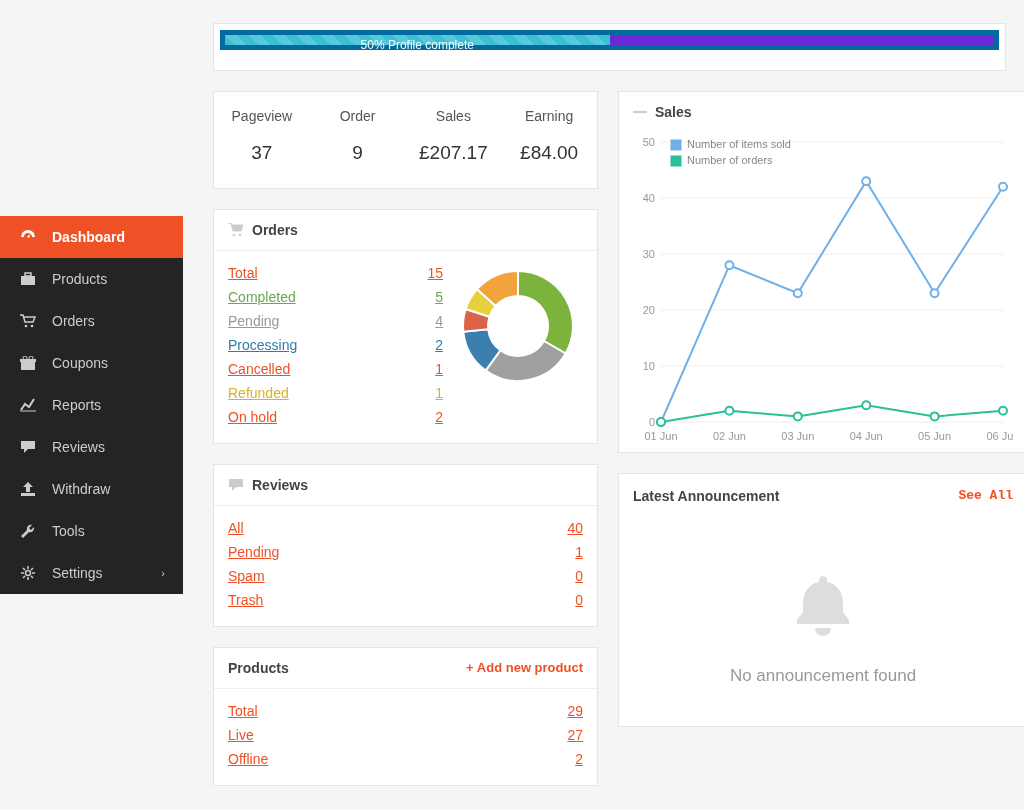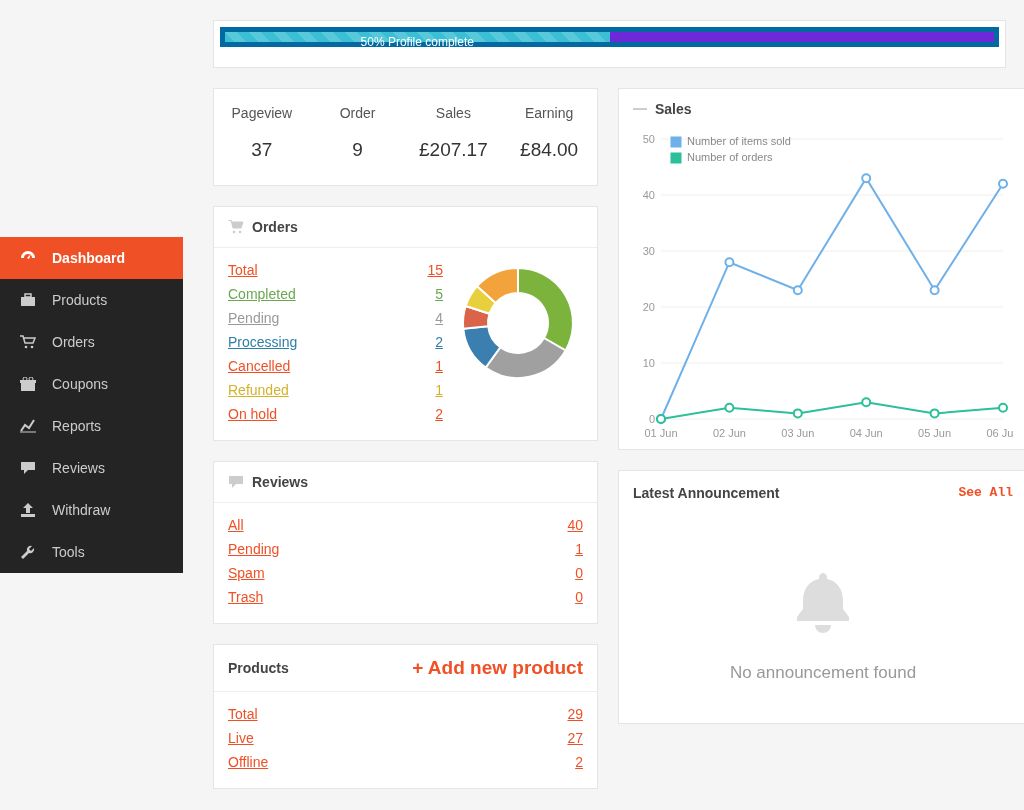--- a/index.html
+++ b/index.html
@@ -28,21 +28,21 @@
 .col-left { width: 385px; flex-shrink: 0; }
 .col-right { flex: 1; }
 
 .stats-grid { display: flex; }
 .stat { flex: 1; text-align: center; padding: 16px 4px 24px 4px; }
 .stat .label { color: #555; font-size: 14px; margin-bottom: 18px; }
 .stat .value { font-size: 19px; color: #333; }
 
 .panel-hd { padding: 12px 14px; border-bottom: 1px solid #eee; display: flex; align-items: center; font-weight: 700; color: #444; }
 .panel-hd .hicon { margin-right: 8px; color: #ccc; }
-.panel-hd .right-link { margin-left: auto; color: #f05025; font-weight: 600; font-size: 19px; cursor: pointer; }
+.panel-hd .right-link { margin-left: auto; color: #f05025; font-weight: 600; font-size: 13px; cursor: pointer; }
 .panel-bd { padding: 10px 14px 14px 14px; }
 
 .rows { }
 .row { display: flex; padding: 4px 0; font-size: 14px; text-decoration: underline; }
 .row .k { flex: 1; }
 .row .v { text-align: right; min-width: 30px; }
 .c-red { color: #f05025; }
 .c-green { color: #6aa84f; }
 .c-gray { color: #999; }
 .c-blue { color: #2e7ea8; }
@@ -133,20 +133,30 @@
         </span>
         <span class="label">Withdraw</span>
       </div>
       <div class="sidebar-item">
         <span class="icon">
           <svg width="16" height="16" viewBox="0 0 16 16">
             <path fill="currentColor" d="M14 4a4 4 0 01-5 5l-6 6-2-2 6-6a4 4 0 015-5l-3 3 2 2z"></path>
           </svg>
         </span>
         <span class="label">Tools</span>
+      </div>
+      <div class="sidebar-item">
+        <span class="icon">
+          <svg width="16" height="16" viewBox="0 0 16 16">
+            <circle cx="8" cy="8" r="2.5" fill="none" stroke="currentColor" stroke-width="1.5"></circle>
+            <path stroke="currentColor" stroke-width="1.5" d="M8 1v3M8 12v3M1 8h3M12 8h3M3 3l2 2M11 11l2 2M13 3l-2 2M5 11l-2 2"></path>
+          </svg>
+        </span>
+        <span class="label">Settings</span>
+        <span class="chev">›</span>
       </div>
     </div>
 
   <div class="main">
 
     <div class="panel" style="padding:6px;">
       <div class="progress-outer">
         <div class="progress-inner" id="progress-inner" style="width: 50%;">50% Profile complete</div>
       </div>
       <div style="height:14px"></div>

